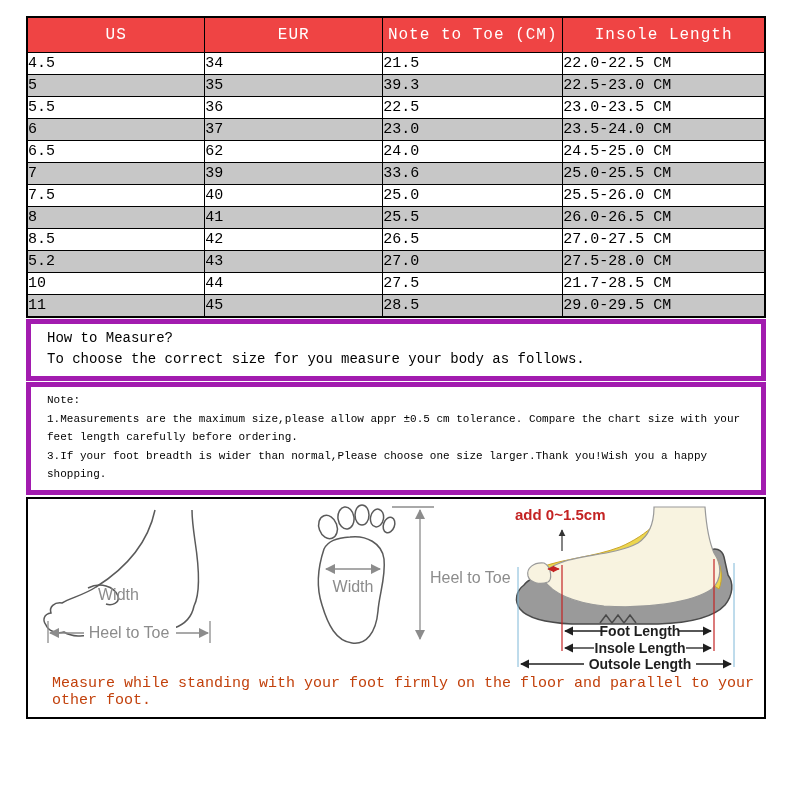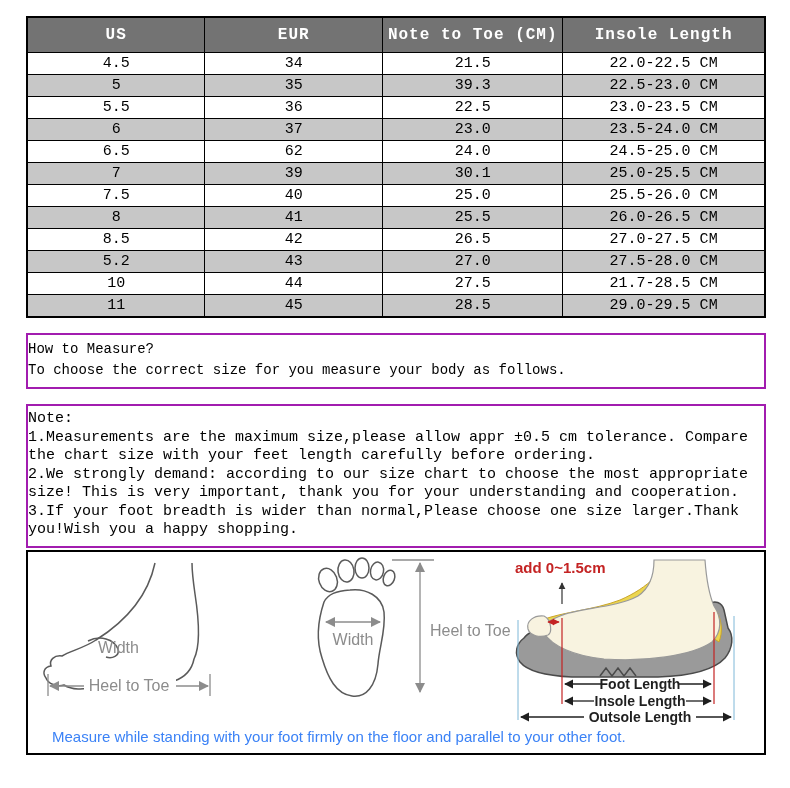--- a/index.html
+++ b/index.html
@@ -1,34 +1,34 @@
 <!DOCTYPE html>
 <html><head>
 <meta charset="utf-8">
 <style>
   html,body{margin:0;padding:0;background:#fff;}
   body{width:790px;height:788px;position:relative;font-family:"Liberation Mono","DejaVu Sans Mono",monospace;color:#000;}
   .sheet{position:absolute;left:26px;top:16px;width:740px;}
 
   
   table.size-chart{width:100%;border-collapse:collapse;border:2px solid #000;table-layout:fixed;}
-  table.size-chart th{background:#737373;color:#fff;font-weight:bold;font-size:16px;height:32px;border:1px solid #000;letter-spacing:1px;}
-  table.size-chart td{border:1px solid #000;text-align:center;font-size:15px;height:21px;padding:0;}
+  table.size-chart th{background:#ef4444;color:#fff;font-weight:normal;font-size:16px;height:32px;border:1px solid #000;letter-spacing:1px;}
+  table.size-chart td{border:1px solid #000;text-align:left;font-size:15px;height:21px;padding:0;}
   table.size-chart tbody tr:nth-child(even){background:#c7c7c7;}
   col.c1,col.c2{width:24.1%;} col.c3{width:24.4%;} col.c4{width:27.4%;}
 
   
-  .txtbox{border:2px solid #a21caf;margin-top:15px;padding:4px 8px 6px 0;}
+  .txtbox{border:5px solid #a21caf;margin-top:1px;padding:4px 8px 6px 16px;}
   .measure-box p, .note-box p{margin:0;font-size:14px;line-height:21px;}
-  .note-box p{font-size:15px;line-height:18.5px;}
+  .note-box p{font-size:11px;line-height:18.5px;}
 
   
   .diagram-box{border:2px solid #000;margin-top:2px;padding:4px 0 2px 0;}
   .diagram-box svg{display:block;}
-  .caption{font-family:Liberation Sans, sans-serif;font-size:15px;color:#3b82f6;padding:2px 0 6px 24px;}
+  .caption{font-family:Liberation Mono, monospace;font-size:15px;color:#c2410c;padding:2px 0 6px 24px;}
 
   
   .lbl{fill:#8c8c8c;font-family:"Liberation Sans",sans-serif;font-size:16px;}
   .dim{fill:#1f1f1f;font-family:"Liberation Sans",sans-serif;font-size:14px;font-weight:bold;text-anchor:middle;}
   .redlbl{fill:#c42323;font-family:"Liberation Sans",sans-serif;font-size:15px;font-weight:bold;}
 </style>
 </head>
 <body>
 
 <div class="sheet">
@@ -75,21 +75,21 @@
         </tr>
         <tr>
           <td>6.5</td>
           <td>62</td>
           <td>24.0</td>
           <td>24.5-25.0 CM</td>
         </tr>
         <tr>
           <td>7</td>
           <td>39</td>
-          <td>30.1</td>
+          <td>33.6</td>
           <td>25.0-25.5 CM</td>
         </tr>
         <tr>
           <td>7.5</td>
           <td>40</td>
           <td>25.0</td>
           <td>25.5-26.0 CM</td>
         </tr>
         <tr>
           <td>8</td>
@@ -125,21 +125,20 @@
   </table>
 
   <div class="txtbox measure-box">
     <p>How to Measure?</p>
     <p>To choose the correct size for you measure your body as follows.</p>
   </div>
 
   <div class="txtbox note-box">
     <p>Note:</p>
     <p>1.Measurements are the maximum size,please allow appr ±0.5 cm tolerance. Compare the chart size with your feet length carefully before ordering.</p>
-    <p>2.We strongly demand: according to our size chart to choose the most appropriate size! This is very important, thank you for your understanding and cooperation.</p>
     <p>3.If your foot breadth is wider than normal,Please choose one size larger.Thank you!Wish you a happy shopping.</p>
   </div>
 
   <div class="diagram-box">
     <svg width="734" height="170" viewBox="0 0 734 170">
       <defs>
         <marker id="mg" viewBox="0 0 10 10" refX="9" refY="5" markerWidth="8" markerHeight="8" orient="auto-start-reverse">
             <path d="M0 0L10 5L0 10z" fill="#8c8c8c"></path>
           </marker>
         <marker id="md" viewBox="0 0 10 10" refX="9" refY="5" markerWidth="7" markerHeight="7" orient="auto-start-reverse">

